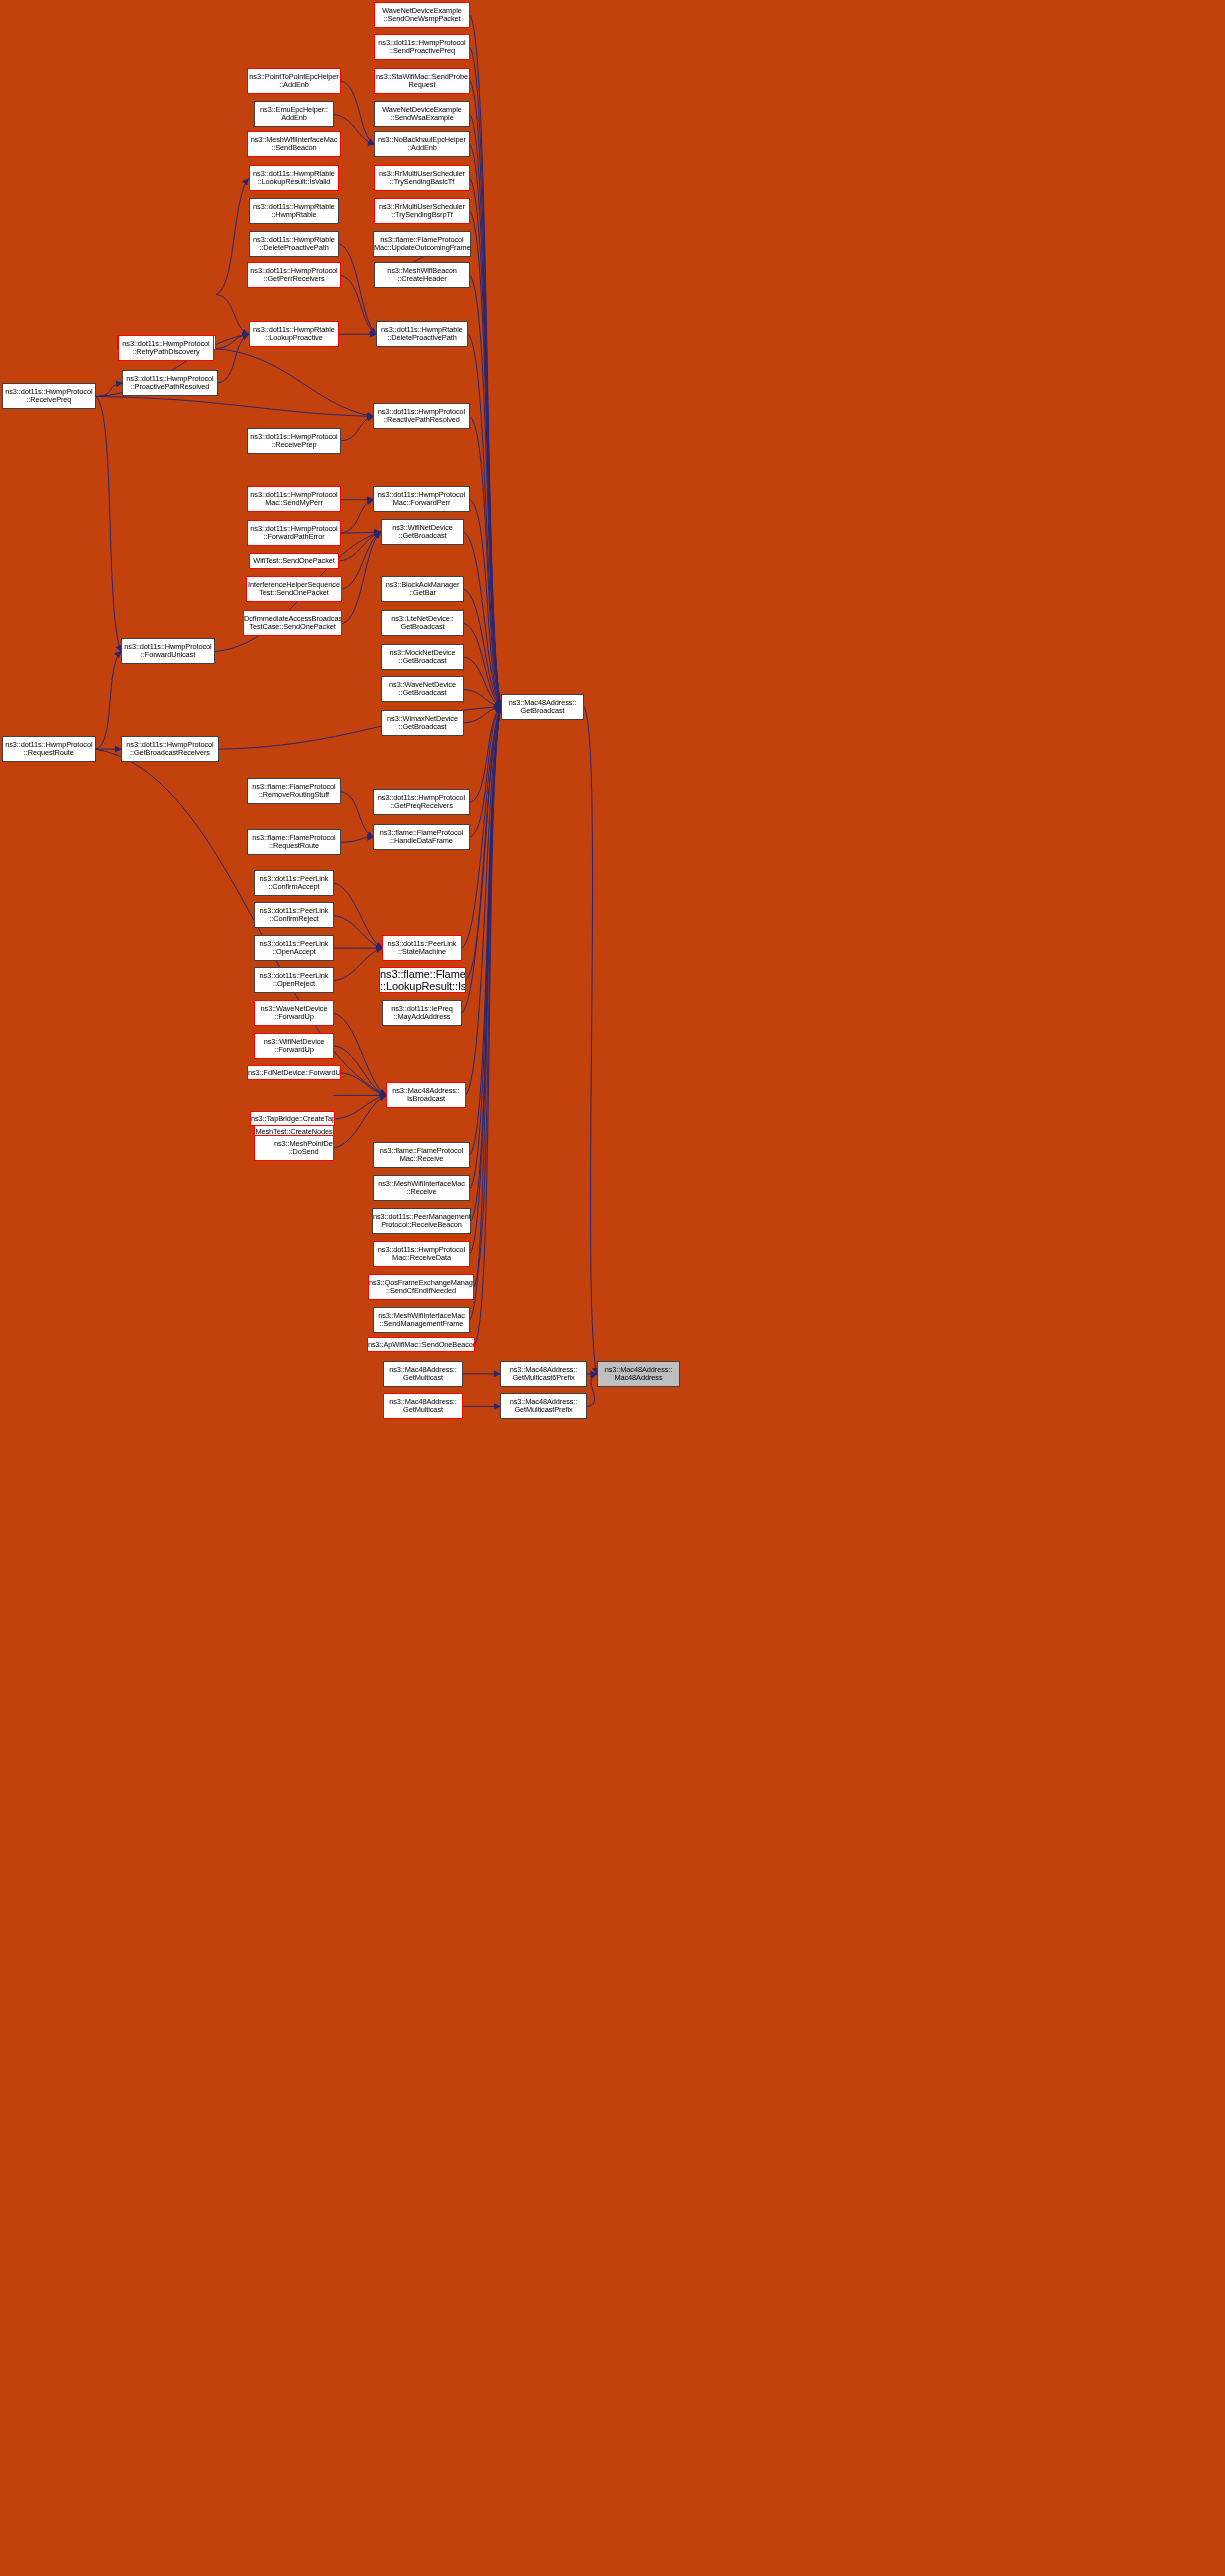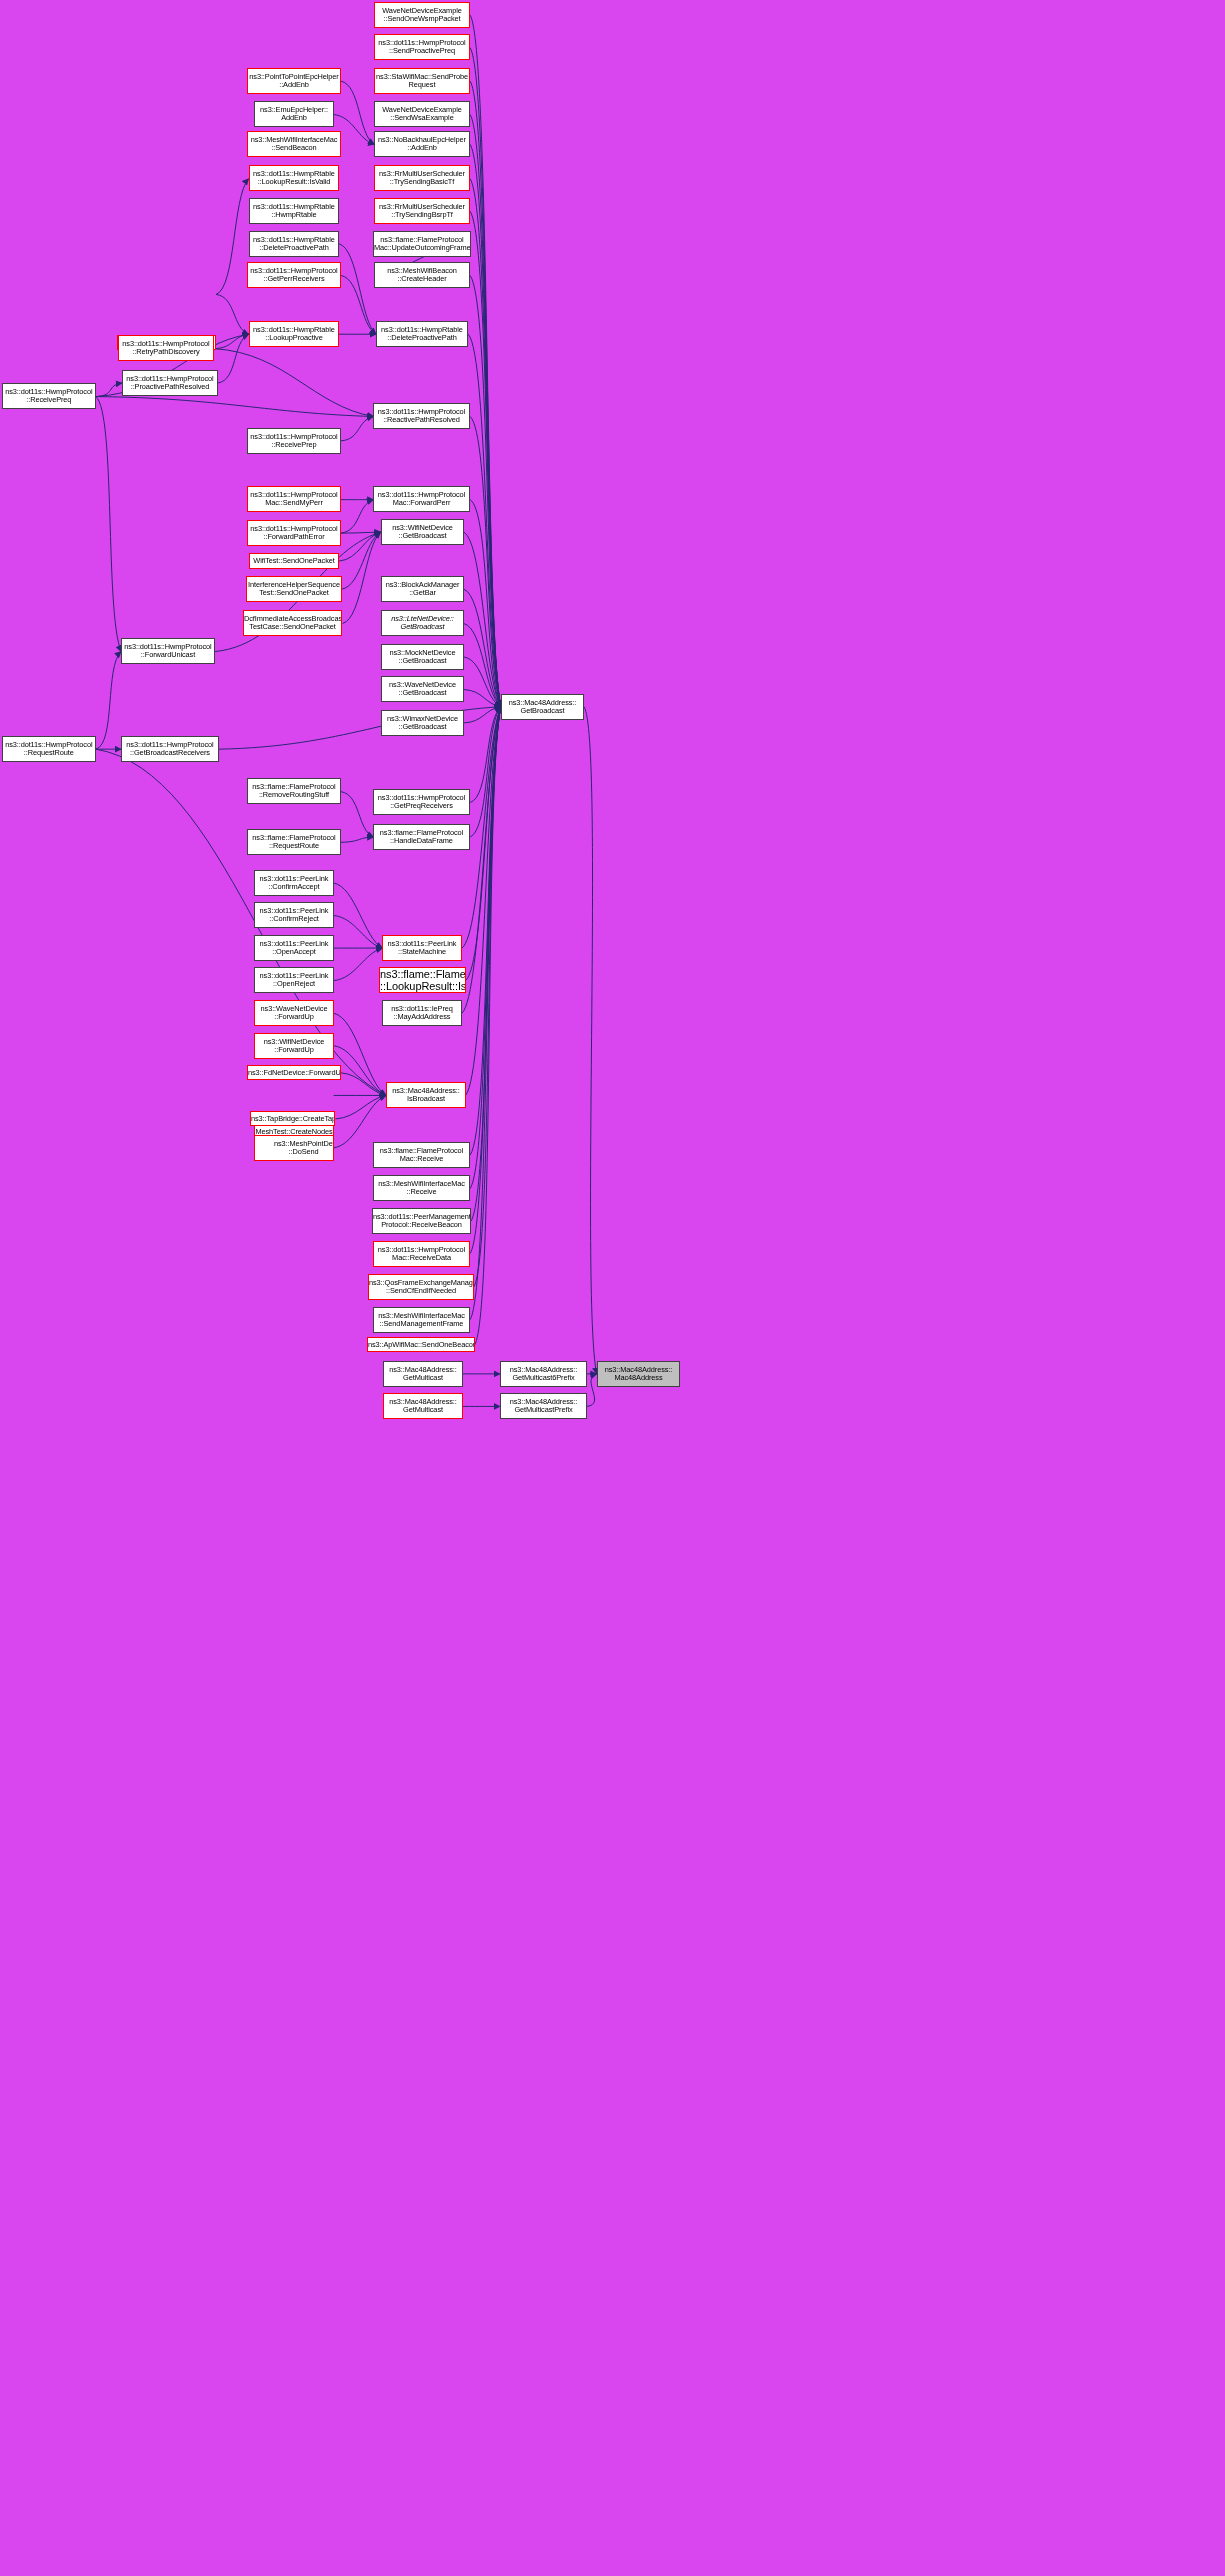--- a/index.html
+++ b/index.html
@@ -5,21 +5,21 @@
 <style>
   html, body {
     margin: 0;
     padding: 0;
     background: #ffffff;
   }
   #canvas {
     position: relative;
     width: 1225px;
     height: 2576px;
-    background: #d946ef;
+    background: #c2410c;
     font-family: "Liberation Sans", sans-serif;
     overflow: hidden;
   }
   #edge-layer {
     position: absolute;
     left: 0;
     top: 0;
     width: 1225px;
     height: 2576px;
     pointer-events: none;
@@ -256,21 +256,21 @@
 Test::SendOnePacket</span>
     </div>
     <div class="node black" style="left: 381px; top: 576px; width: 83px; height: 26px; font-size: 7.4px;">
       <span class="label">ns3::BlockAckManager
 ::GetBar</span>
     </div>
     <div class="node red" style="left: 243px; top: 610px; width: 99px; height: 26px; font-size: 7.4px;">
       <span class="label">DcfImmediateAccessBroadcast
 TestCase::SendOnePacket</span>
     </div>
-    <div class="node black" style="left: 381px; top: 610px; width: 83px; height: 26px; font-size: 7.4px; font-style: italic;">
+    <div class="node black" style="left: 381px; top: 610px; width: 83px; height: 26px; font-size: 7.4px;">
       <span class="label">ns3::LteNetDevice::
 GetBroadcast</span>
     </div>
     <div class="node black" style="left: 381px; top: 644px; width: 83px; height: 26px; font-size: 7.4px;">
       <span class="label">ns3::MockNetDevice
 ::GetBroadcast</span>
     </div>
     <div class="node black" style="left: 121px; top: 638px; width: 94px; height: 26px; font-size: 7.4px;">
       <span class="label">ns3::dot11s::HwmpProtocol
 ::ForwardUnicast</span>

